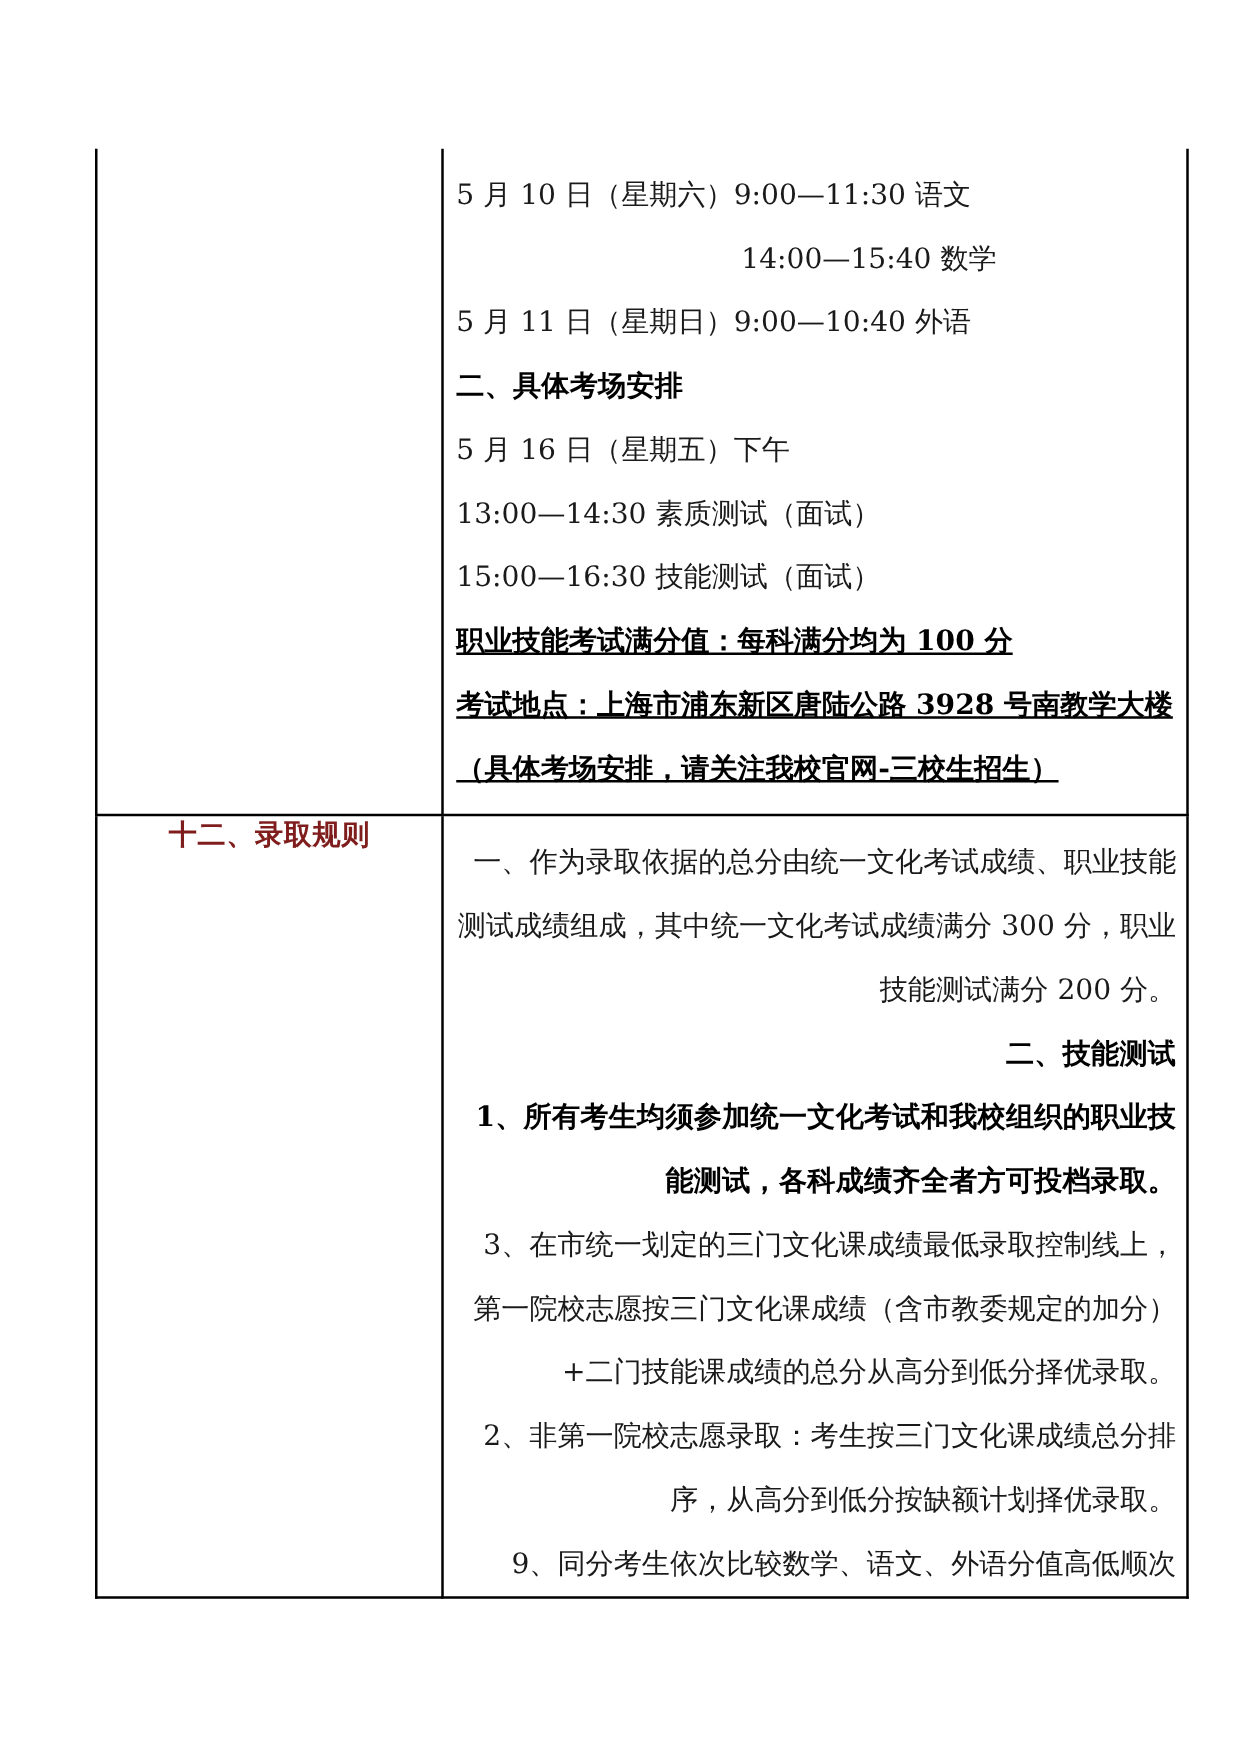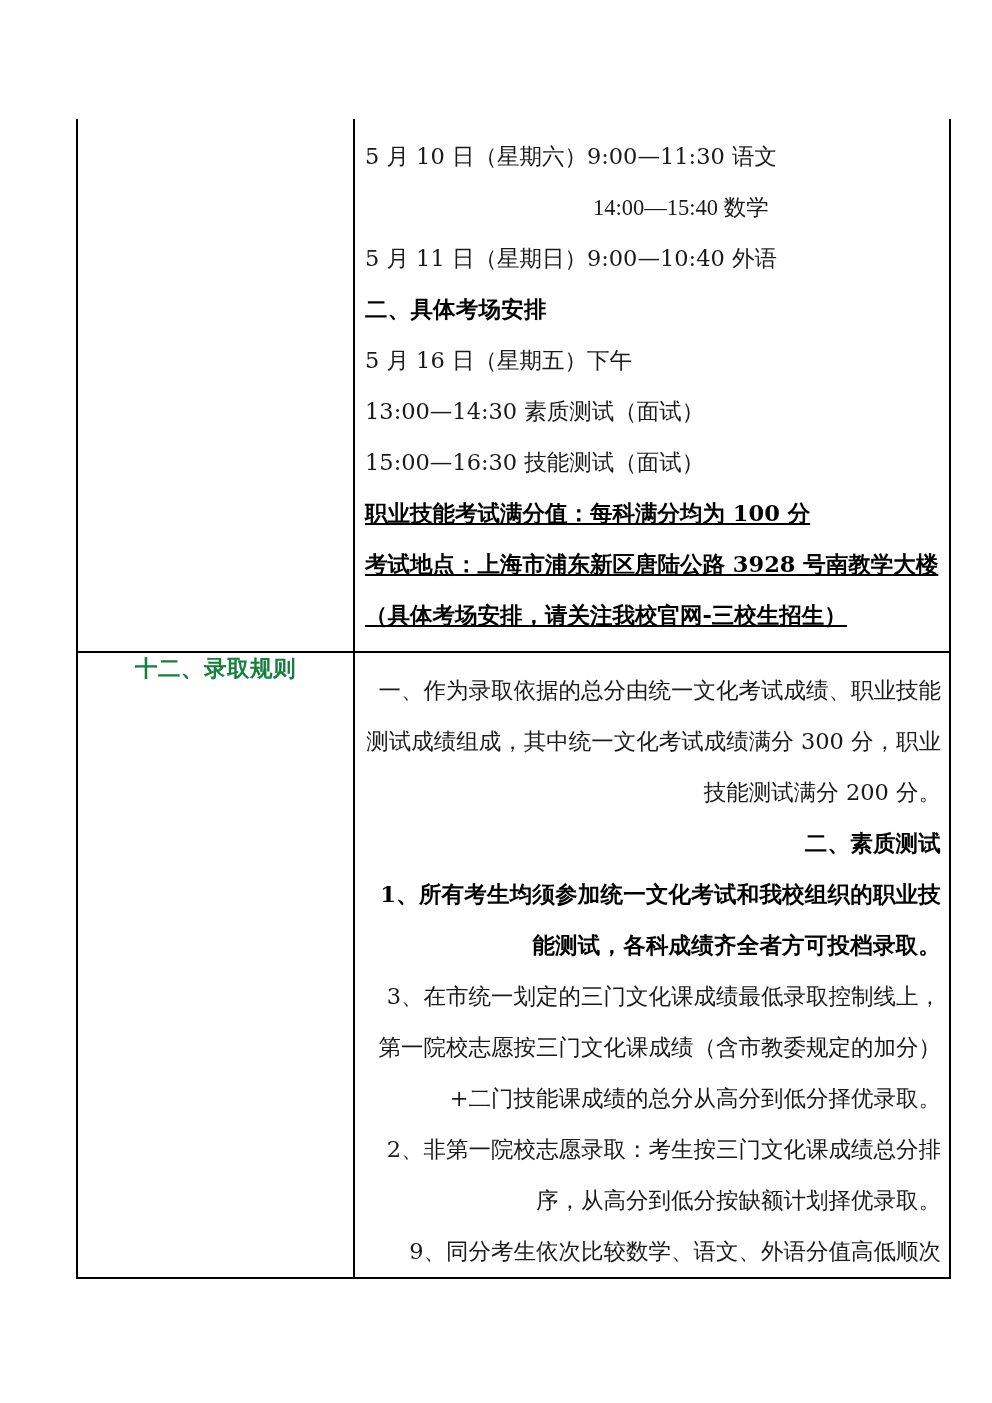--- a/index.html
+++ b/index.html
@@ -54,21 +54,21 @@
   td.col-body {
     width: 594px;
   }
 
   .label-text {
     font-family: "DejaVu Serif", "Liberation Serif", serif;
     font-weight: bold;
     font-size: 22.5px;
     letter-spacing: 0.5px;
     line-height: 1.4;
-    color: #15803d;
+    color: #7f1d1d;
   }
 
   
   .cell-inner {
     padding: 14px 8px 12px 10px;
   }
   .cell-inner.exam { padding-top: 12px; padding-bottom: 10px; }
   .cell-inner.rule { padding-top: 12px; padding-bottom: 0px; text-align: right; }
 
   p.line {
@@ -82,21 +82,20 @@
     font-family: "DejaVu Serif", "Liberation Serif", serif;
   }
 
   p.wrap {
     white-space: normal;
     word-break: break-all;
   }
 
   p.indent-center {
     padding-left: 228px;
-    font-family: Liberation Serif, serif;
   }
 
   p.strong-kai {
     font-weight: bold;
     color: #000;
     text-decoration: underline;
   }
 
   p.heavy {
     font-weight: bold;
@@ -154,21 +153,21 @@
 
       <tr class="row-rules">
         <td class="col-label">
           <div class="label-text">十二、录取规则</div>
         </td>
         <td class="col-body">
           <div class="cell-inner rule clip-last">
 
             <p class="line plain wrap">一、作为录取依据的总分由统一文化考试成绩、职业技能测试成绩组成，其中统一文化考试成绩满分 300 分，职业技能测试满分 200 分。</p>
 
-            <p class="line heavy">二、素质测试</p>
+            <p class="line heavy">二、技能测试</p>
 
             <p class="line heavy wrap">1、所有考生均须参加统一文化考试和我校组织的职业技能测试，各科成绩齐全者方可投档录取。</p>
 
             <p class="line plain wrap">3、在市统一划定的三门文化课成绩最低录取控制线上，第一院校志愿按三门文化课成绩（含市教委规定的加分）+二门技能课成绩的总分从高分到低分择优录取。</p>
 
             <p class="line plain wrap">2、非第一院校志愿录取：考生按三门文化课成绩总分排序，从高分到低分按缺额计划择优录取。</p>
 
             <p class="line plain">9、同分考生依次比较数学、语文、外语分值高低顺次</p>
 
           </div>

